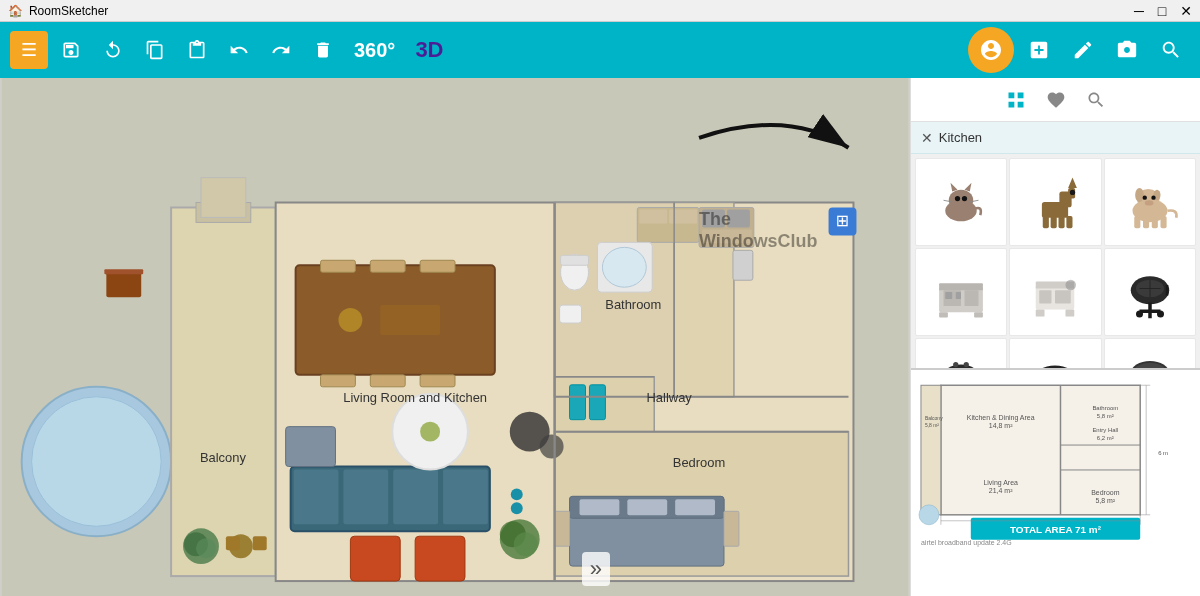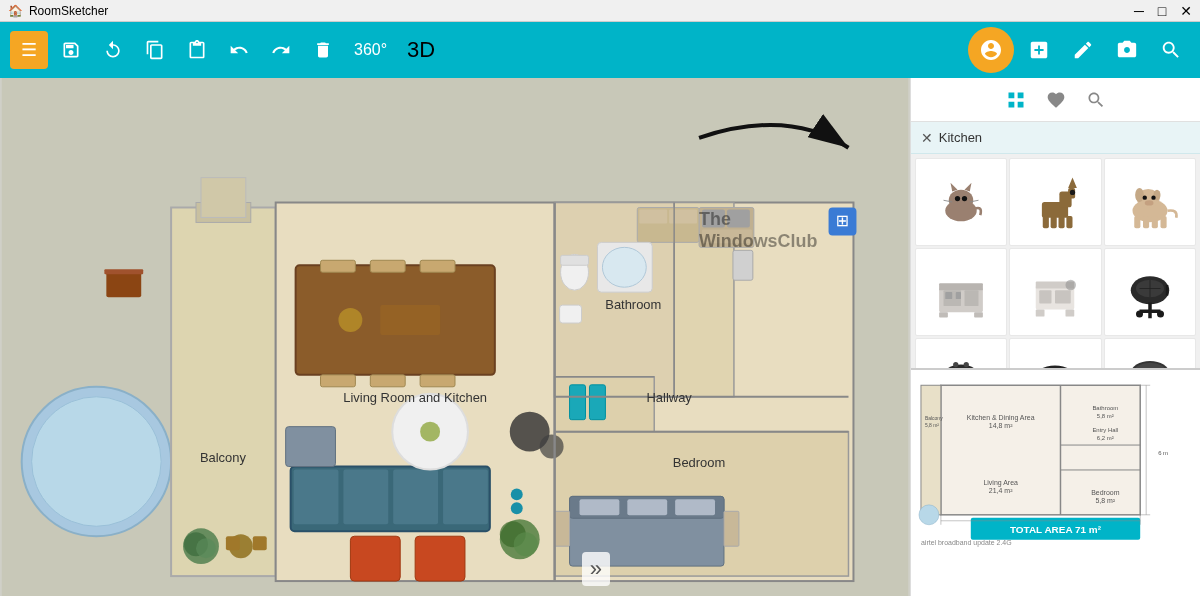--- a/index.html
+++ b/index.html
@@ -19,26 +19,26 @@
       position: absolute; top: 22px; left: 0; right: 0; height: 56px;
       background: #00b4c8; display: flex; align-items: center; padding: 0 10px; gap: 4px; z-index: 100;
     }
     .toolbar-btn {
       width: 38px; height: 38px; border: none; background: transparent;
       color: white; font-size: 18px; cursor: pointer; border-radius: 4px;
       display: flex; align-items: center; justify-content: center;
     }
     .toolbar-btn.active { background: #f5a623; }
     .toolbar-3d {
-      background: transparent; border: none; color: #000000; font-size: 22px;
-      font-weight: normal; cursor: pointer; padding: 4px 8px;
+      background: transparent; border: none; color: #4c1d95; font-size: 22px;
+      font-weight: bold; cursor: pointer; padding: 4px 8px;
     }
     .toolbar-360 {
-      background: transparent; border: none; color: white; font-size: 16px;
-      font-weight: normal; cursor: pointer; padding: 4px 8px;
+      background: transparent; border: none; color: white; font-size: 20px;
+      font-weight: bold; cursor: pointer; padding: 4px 8px;
     }
     .toolbar-spacer { flex: 1; }
     .toolbar-right { display: flex; gap: 6px; align-items: center; }
     .toolbar-right-btn {
       width: 38px; height: 38px; border: none; background: transparent;
       color: white; font-size: 20px; cursor: pointer; border-radius: 50%;
       display: flex; align-items: center; justify-content: center;
     }
     .toolbar-right-btn.orange {
       background: #f5a623; width: 46px; height: 46px; font-size: 22px;

